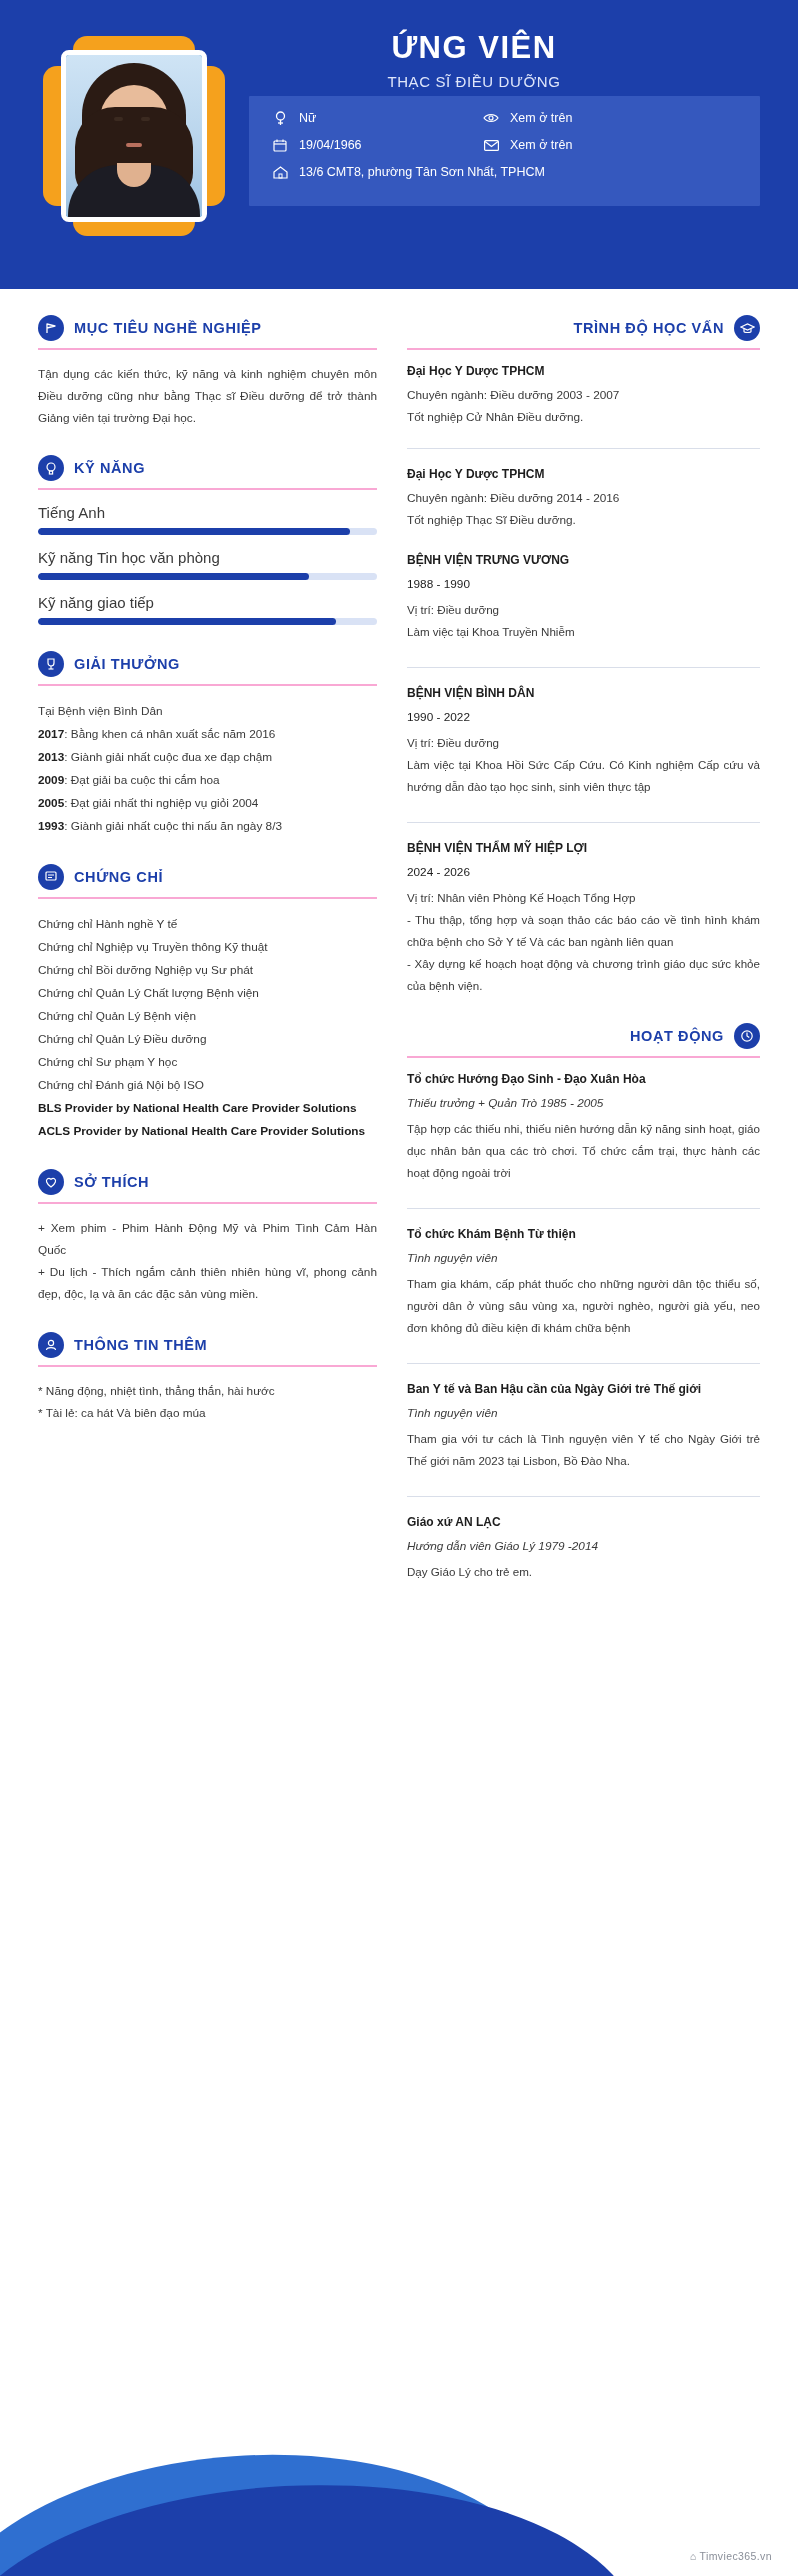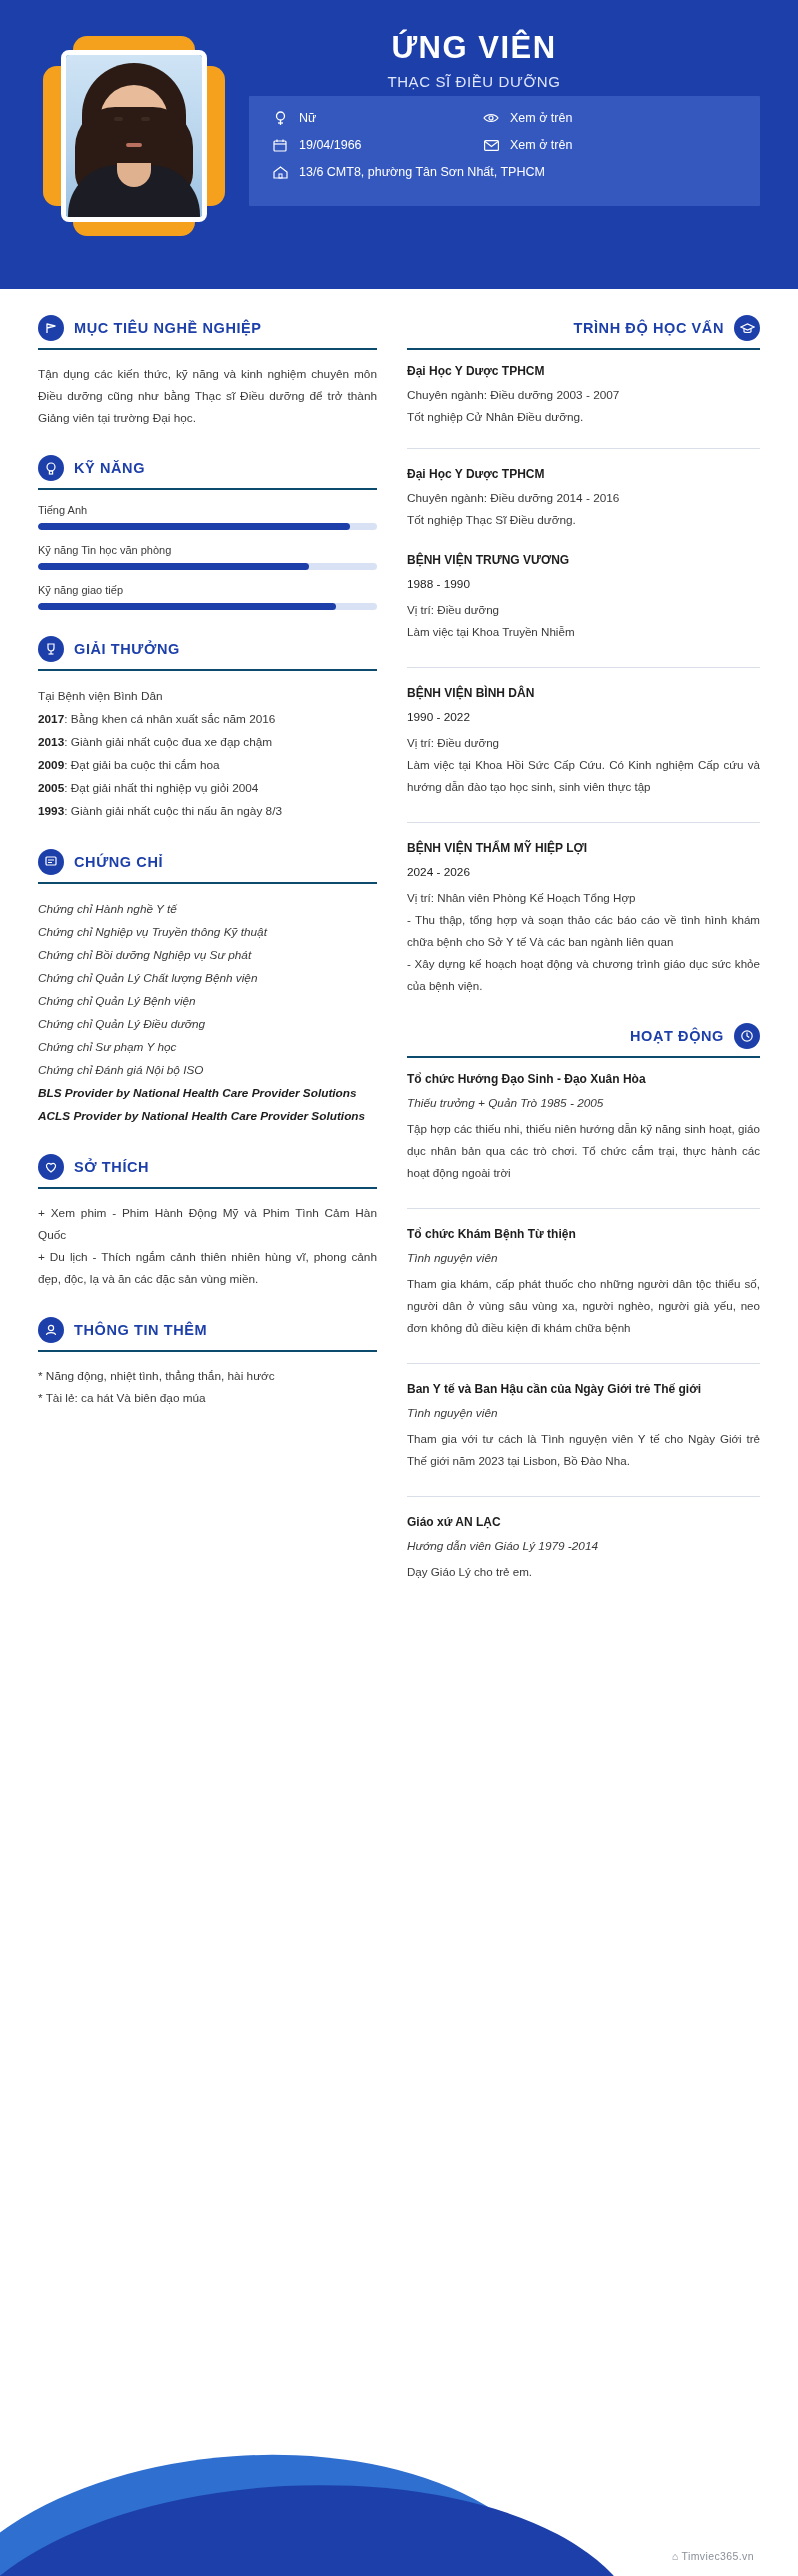--- a/index.html
+++ b/index.html
@@ -149,21 +149,21 @@
   }
   .col-left { width: 339px; }
   .col-right { width: 353px; }
 
   .section { margin-bottom: 26px; }
 
   .sec-head {
     display: flex;
     align-items: center;
     gap: 10px;
-    border-bottom: 2px solid #0c4a6e;
+    border-bottom: 2px solid #f9a8d4;
     padding-bottom: 7px;
     margin-bottom: 14px;
   }
   .sec-head.right { justify-content: flex-end; }
   .sec-title {
     color: #1c3faa;
     font-size: 14.5px;
     font-weight: bold;
     letter-spacing: 0.6px;
   }
@@ -181,41 +181,41 @@
 
   .body-text {
     font-size: 11.8px;
     line-height: 1.85;
     color: #3a3a3a;
     text-align: justify;
   }
 
   
   .skill { margin-bottom: 14px; }
-  .skill-name { font-size: 11px; color: #3a3a3a; margin-bottom: 7px; }
+  .skill-name { font-size: 15px; color: #3a3a3a; margin-bottom: 7px; }
   .bar {
     height: 7px;
     background: #d9e2f5;
     border-radius: 4px;
     position: relative;
     overflow: hidden;
   }
   .bar > i {
     display: block;
     height: 100%;
     background: #1c3faa;
     border-radius: 4px;
   }
 
   
   .award-line { font-size: 11.8px; line-height: 1.95; color: #3a3a3a; }
   .award-line b { color: #222; }
 
   
-  .cert-item { font-size: 11.8px; line-height: 1.95; color: #3a3a3a; font-style: italic; }
+  .cert-item { font-size: 11.8px; line-height: 1.95; color: #3a3a3a; }
   .cert-item.bold { font-weight: bold; color: #1d1d1d; }
 
   
   .entry { margin-bottom: 24px; }
   .entry-title {
     font-size: 12px;
     font-weight: bold;
     color: #1d1d1d;
     margin-bottom: 10px;
   }
@@ -251,21 +251,21 @@
   .f-wave2 {
     position: absolute;
     left: -60px; bottom: -80px;
     width: 698px; height: 170px;
     background: #1c3faa;
     border-radius: 50% 50% 0 0 / 100% 100% 0 0;
     transform: rotate(-3deg);
   }
   .f-brand {
     position: absolute;
-    right: 44px;
+    right: 26px;
     bottom: 14px;
     font-size: 10.5px;
     color: #8a8f99;
     letter-spacing: 0.4px;
   }
 </style>
 </head>
 <body>
 
 <div class="page">

